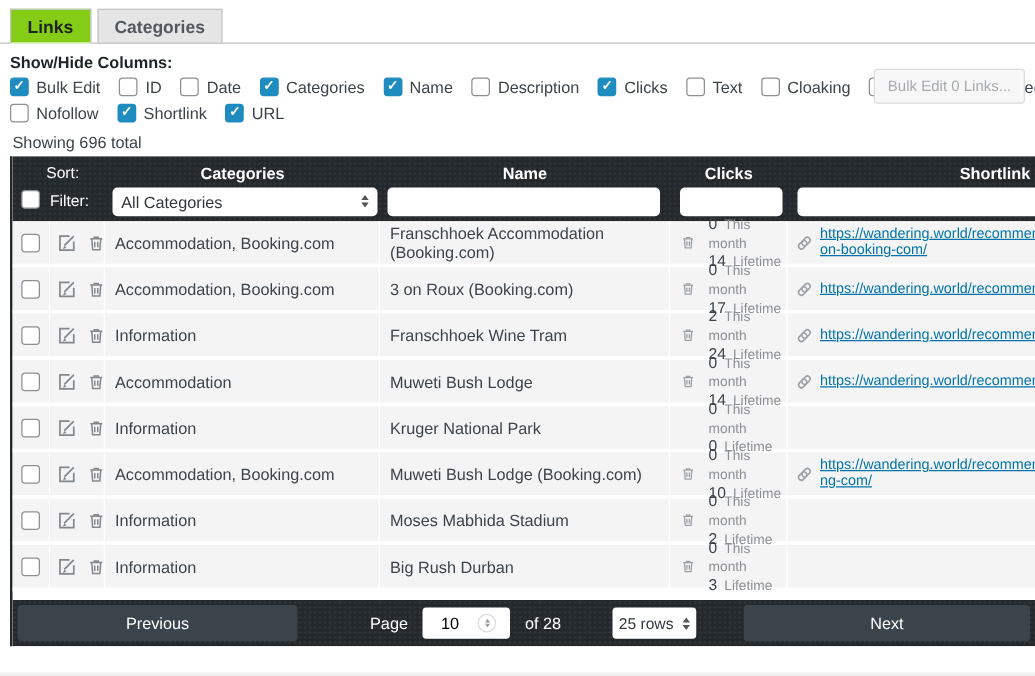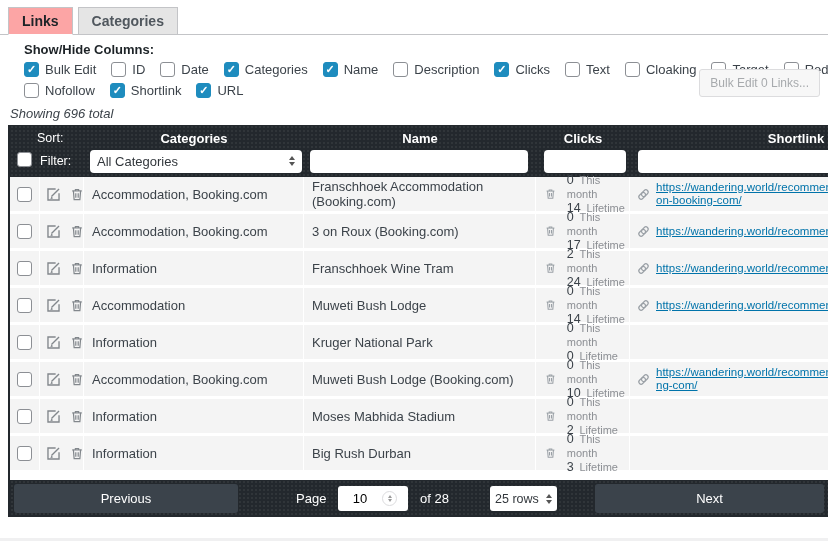--- a/index.html
+++ b/index.html
@@ -10,41 +10,41 @@
   body{
     width:828px;height:541px;overflow:hidden;position:relative;background:#fff;
     font-family:"Liberation Sans",sans-serif;font-size:13px;color:#3c434a;
   }
   
   .tabbar{padding:7px 0 0 8px;border-bottom:1px solid #c3c4c7;display:flex;gap:5px}
   .tab{
     padding:5px 13px;border:1px solid #c3c4c7;background:#e5e5e5;color:#50575e;
     font-weight:bold;font-size:14px;margin-bottom:-1px;cursor:pointer;line-height:16px;
   }
-  .tab.active{background:#fca5a5;border-bottom:1px solid #fff;color:#1d2327}
+  .tab.active{background:#84cc16;border-bottom:1px solid #fff;color:#1d2327}
   
-  .showhide{margin:7px 0 0 24px}
+  .showhide{margin:7px 0 0 8px}
   .sh-title{font-weight:bold;color:#1d2327;margin-bottom:5px}
   .cbrow{display:flex;gap:15px;margin-bottom:6px;align-items:center}
   .cbitem{display:flex;gap:6px;white-space:nowrap;cursor:pointer}
   .cb{
     width:15px;height:15px;border:1px solid #8c8f94;border-radius:3px;background:#fff;
     display:inline-flex;align-items:center;justify-content:center;flex:none;
   }
   .cb.checked{background:var(--checked);border-color:var(--checked)}
   .cb.checked::after{content:"✓";color:#fff;font-size:11px;font-weight:bold;line-height:1}
   
-  .toolbar{position:absolute;top:69px;right:8px;display:flex;gap:3px}
+  .toolbar{position:absolute;top:55px;right:8px;display:flex;gap:3px}
   .btn{border-radius:3px;display:inline-flex;align-items:center;justify-content:center;cursor:pointer}
   .btn-ghost{background:#f7f7f7;border:1px solid #dcdcde;color:#a7aaad;height:28px;padding:0 10px;font-size:12px}
   .btn-primary{
     background:var(--accent);border:1px solid #006799;color:#fff;height:28px;padding:0 12px;
     box-shadow:inset 0 -1px 0 #006799;font-size:13px;
   }
-  .summary{font-style:italic;margin:8px 0 4px 10px;color:#3c434a}
+  .summary{margin:8px 0 4px 10px;color:#3c434a}
   
   .twrap{margin-left:8px;width:820px;border-left:2px solid var(--dark);overflow:hidden}
   .tinner{width:952px}
   .dotted{
     background-color:var(--dark);
     background-image:radial-gradient(rgba(255,255,255,.06) 1px,transparent 1.2px);
     background-size:4px 4px;color:#fff;
   }
   .thead{padding-top:2px}
   .hrow{display:flex;align-items:center}

